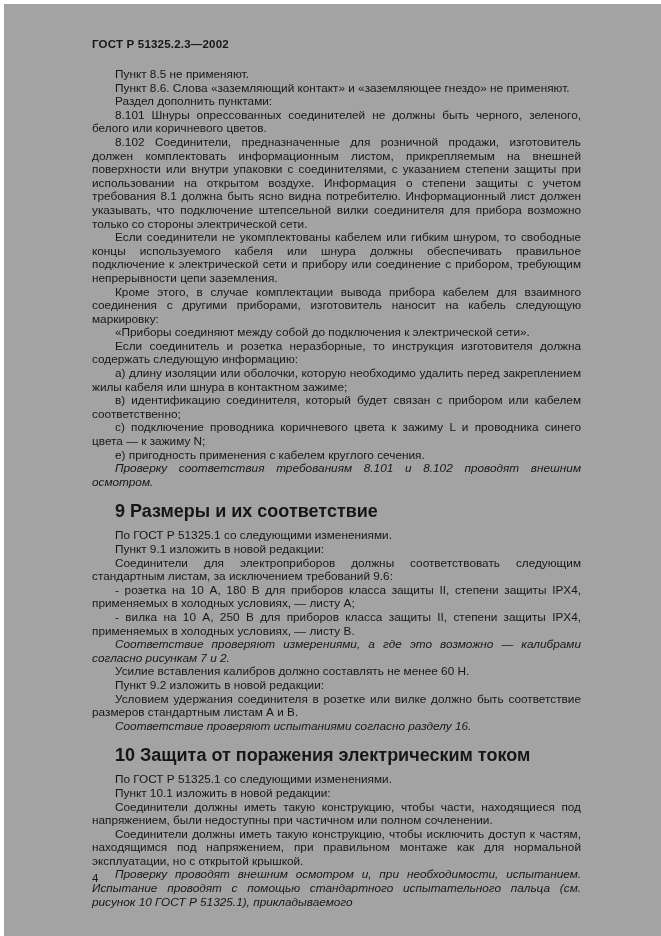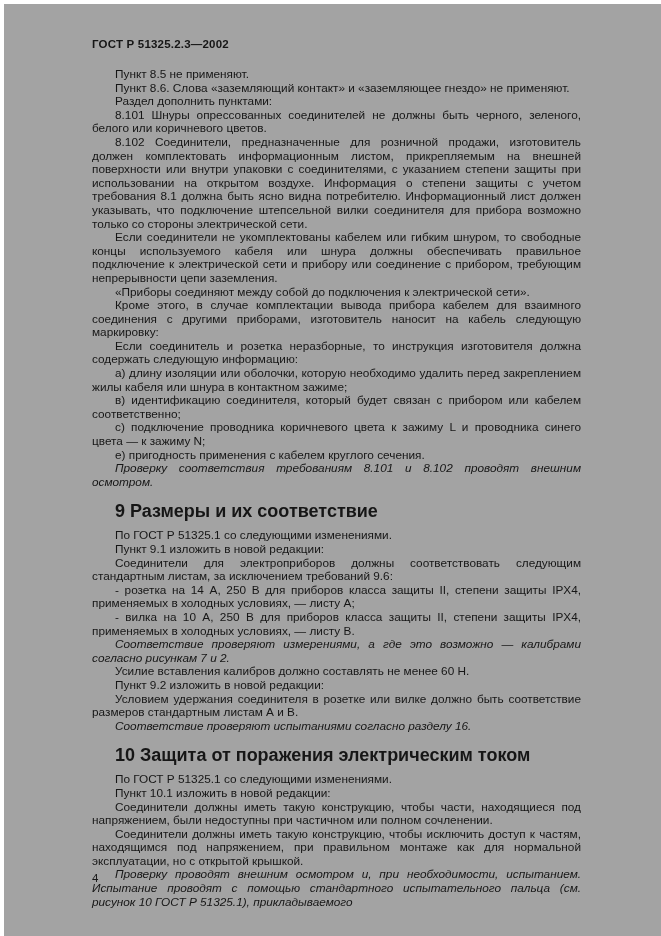--- a/index.html
+++ b/index.html
@@ -61,34 +61,34 @@
   <div class="doc-header">ГОСТ Р 51325.2.3—2002</div>
 
   <div class="content">
 
     <p>Пункт 8.5 не применяют.</p>
     <p>Пункт 8.6. Слова «заземляющий контакт» и «заземляющее гнездо» не применяют.</p>
     <p>Раздел дополнить пунктами:</p>
     <p>8.101 Шнуры опрессованных соединителей не должны быть черного, зеленого, белого или коричневого цветов.</p>
     <p>8.102 Соединители, предназначенные для розничной продажи, изготовитель должен комплектовать информационным листом, прикрепляемым на внешней поверхности или внутри упаковки с соединителями, с указанием степени защиты при использовании на открытом воздухе. Информация о степени защиты с учетом требования 8.1 должна быть ясно видна потребителю. Информационный лист должен указывать, что подключение штепсельной вилки соединителя для прибора возможно только со стороны электрической сети.</p>
     <p>Если соединители не укомплектованы кабелем или гибким шнуром, то свободные концы используемого кабеля или шнура должны обеспечивать правильное подключение к электрической сети и прибору или соединение с прибором, требующим непрерывности цепи заземления.</p>
+    <p>Кроме этого, в случае комплектации вывода прибора кабелем для взаимного соединения с другими приборами, изготовитель наносит на кабель следующую маркировку:</p>
     <p>«Приборы соединяют между собой до подключения к электрической сети».</p>
-    <p>Кроме этого, в случае комплектации вывода прибора кабелем для взаимного соединения с другими приборами, изготовитель наносит на кабель следующую маркировку:</p>
     <p>Если соединитель и розетка неразборные, то инструкция изготовителя должна содержать следующую информацию:</p>
     <p>а) длину изоляции или оболочки, которую необходимо удалить перед закреплением жилы кабеля или шнура в контактном зажиме;</p>
     <p>в) идентификацию соединителя, который будет связан с прибором или кабелем соответственно;</p>
     <p>с) подключение проводника коричневого цвета к зажиму L и проводника синего цвета — к зажиму N;</p>
     <p>е) пригодность применения с кабелем круглого сечения.</p>
     <p class="note">Проверку соответствия требованиям 8.101 и 8.102 проводят внешним осмотром.</p>
 
     <h2>9  Размеры и их соответствие</h2>
     <p>По ГОСТ Р 51325.1 со следующими изменениями.</p>
     <p>Пункт 9.1 изложить в новой редакции:</p>
     <p>Соединители для электроприборов должны соответствовать следующим стандартным листам, за исключением требований 9.6:</p>
-    <p>- розетка на 14 А, 250 В для приборов класса защиты II, степени защиты IPX4, применяемых в холодных условиях, — листу А;</p>
+    <p>- розетка на 10 А, 180 В для приборов класса защиты II, степени защиты IPX4, применяемых в холодных условиях, — листу А;</p>
     <p>- вилка на 10 А, 250 В для приборов класса защиты II, степени защиты IPX4, применяемых в холодных условиях, — листу В.</p>
     <p class="note">Соответствие проверяют измерениями, а где это возможно — калибрами согласно рисункам 7 и 2.</p>
     <p>Усилие вставления калибров должно составлять не менее 60 Н.</p>
     <p>Пункт 9.2 изложить в новой редакции:</p>
     <p>Условием удержания соединителя в розетке или вилке должно быть соответствие размеров стандартным листам А и В.</p>
     <p class="note">Соответствие проверяют испытаниями согласно разделу 16.</p>
 
     <h2>10  Защита от поражения электрическим током</h2>
     <p>По ГОСТ Р 51325.1 со следующими изменениями.</p>
     <p>Пункт 10.1 изложить в новой редакции:</p>

